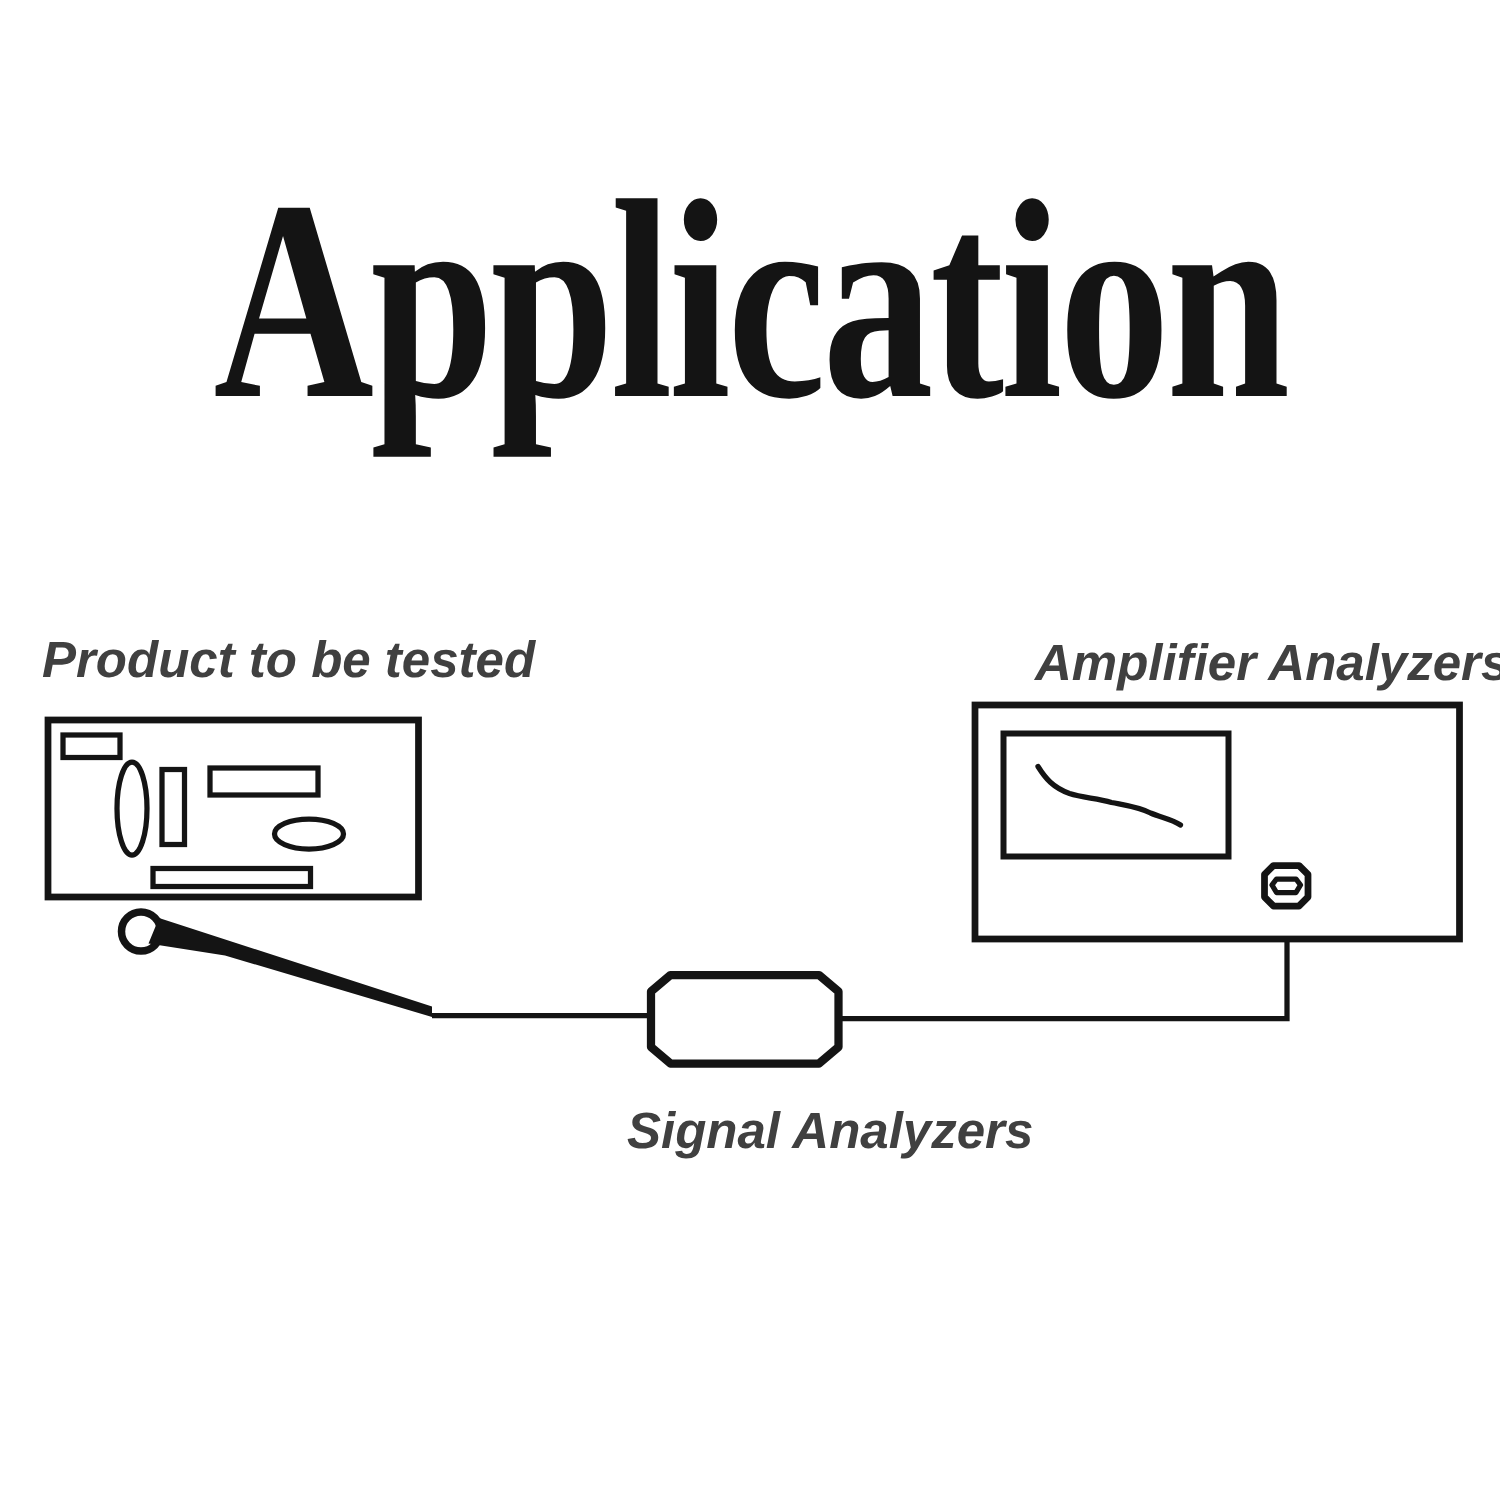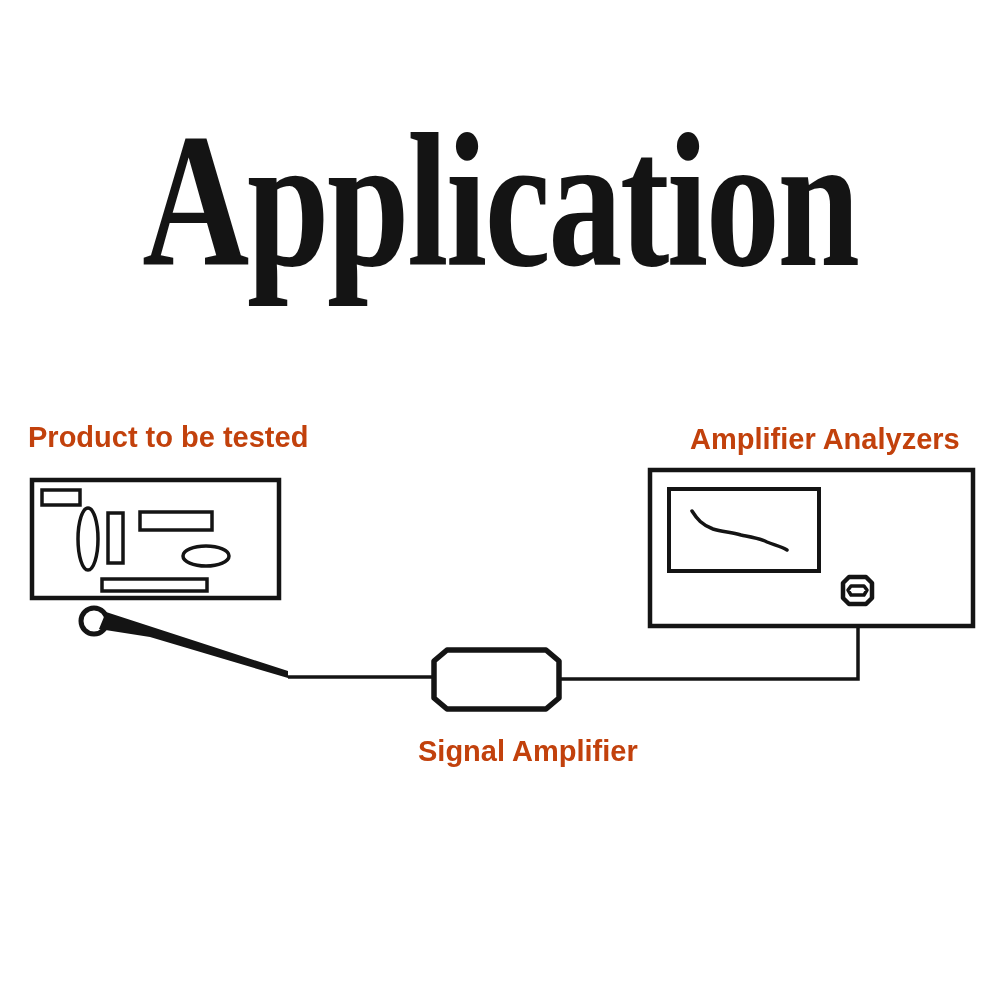--- a/index.html
+++ b/index.html
@@ -29,24 +29,25 @@
     line-height: 1;
     letter-spacing: -3px;
     color: #141414;
     transform: scaleX(0.78);
     transform-origin: 50% 50%;
     white-space: nowrap;
   }
   .label {
     position: absolute;
     font-weight: 700;
-    font-size: 29px;
+    font-size: 34px;
     line-height: 1.1;
-    color: #c2410c;
+    color: #404040;
     white-space: nowrap;
+    font-style: italic;
   }
   .label-product   { left: 28px;  top: 422px; }
   .label-spectrum  { left: 690px; top: 424px; }
   .label-probe     { left: 70px;  top: 699px; }
   .label-amplifier { left: 418px; top: 736px; }
   .diagram-svg {
     position: absolute;
     left: 0;
     top: 0;
     width: 1000px;
@@ -58,21 +59,21 @@
 
 <div class="page">
 
   <h1 class="title">Application</h1>
 
   <div class="label label-product">Product to be tested</div>
 
   <div class="label label-spectrum">Amplifier Analyzers</div>
 
 
-  <div class="label label-amplifier">Signal Amplifier</div>
+  <div class="label label-amplifier">Signal Analyzers</div>
 
   <svg class="diagram-svg" viewBox="0 0 1000 1000" xmlns="http://www.w3.org/2000/svg">
 
     <path d="M 288 677 L 434 677" stroke="#141414" stroke-width="3.5" fill="none"></path>
     <path d="M 559 679 L 858 679 L 858 604" stroke="#141414" stroke-width="3.5" fill="none"></path>
 
     <g stroke="#141414" fill="#ffffff">
       <rect x="32" y="480" width="247" height="118" stroke-width="4.5"></rect>
       <rect x="42" y="490" width="38" height="15" stroke-width="3.5"></rect>
       <ellipse cx="88" cy="539" rx="10" ry="31" stroke-width="3.5"></ellipse>

